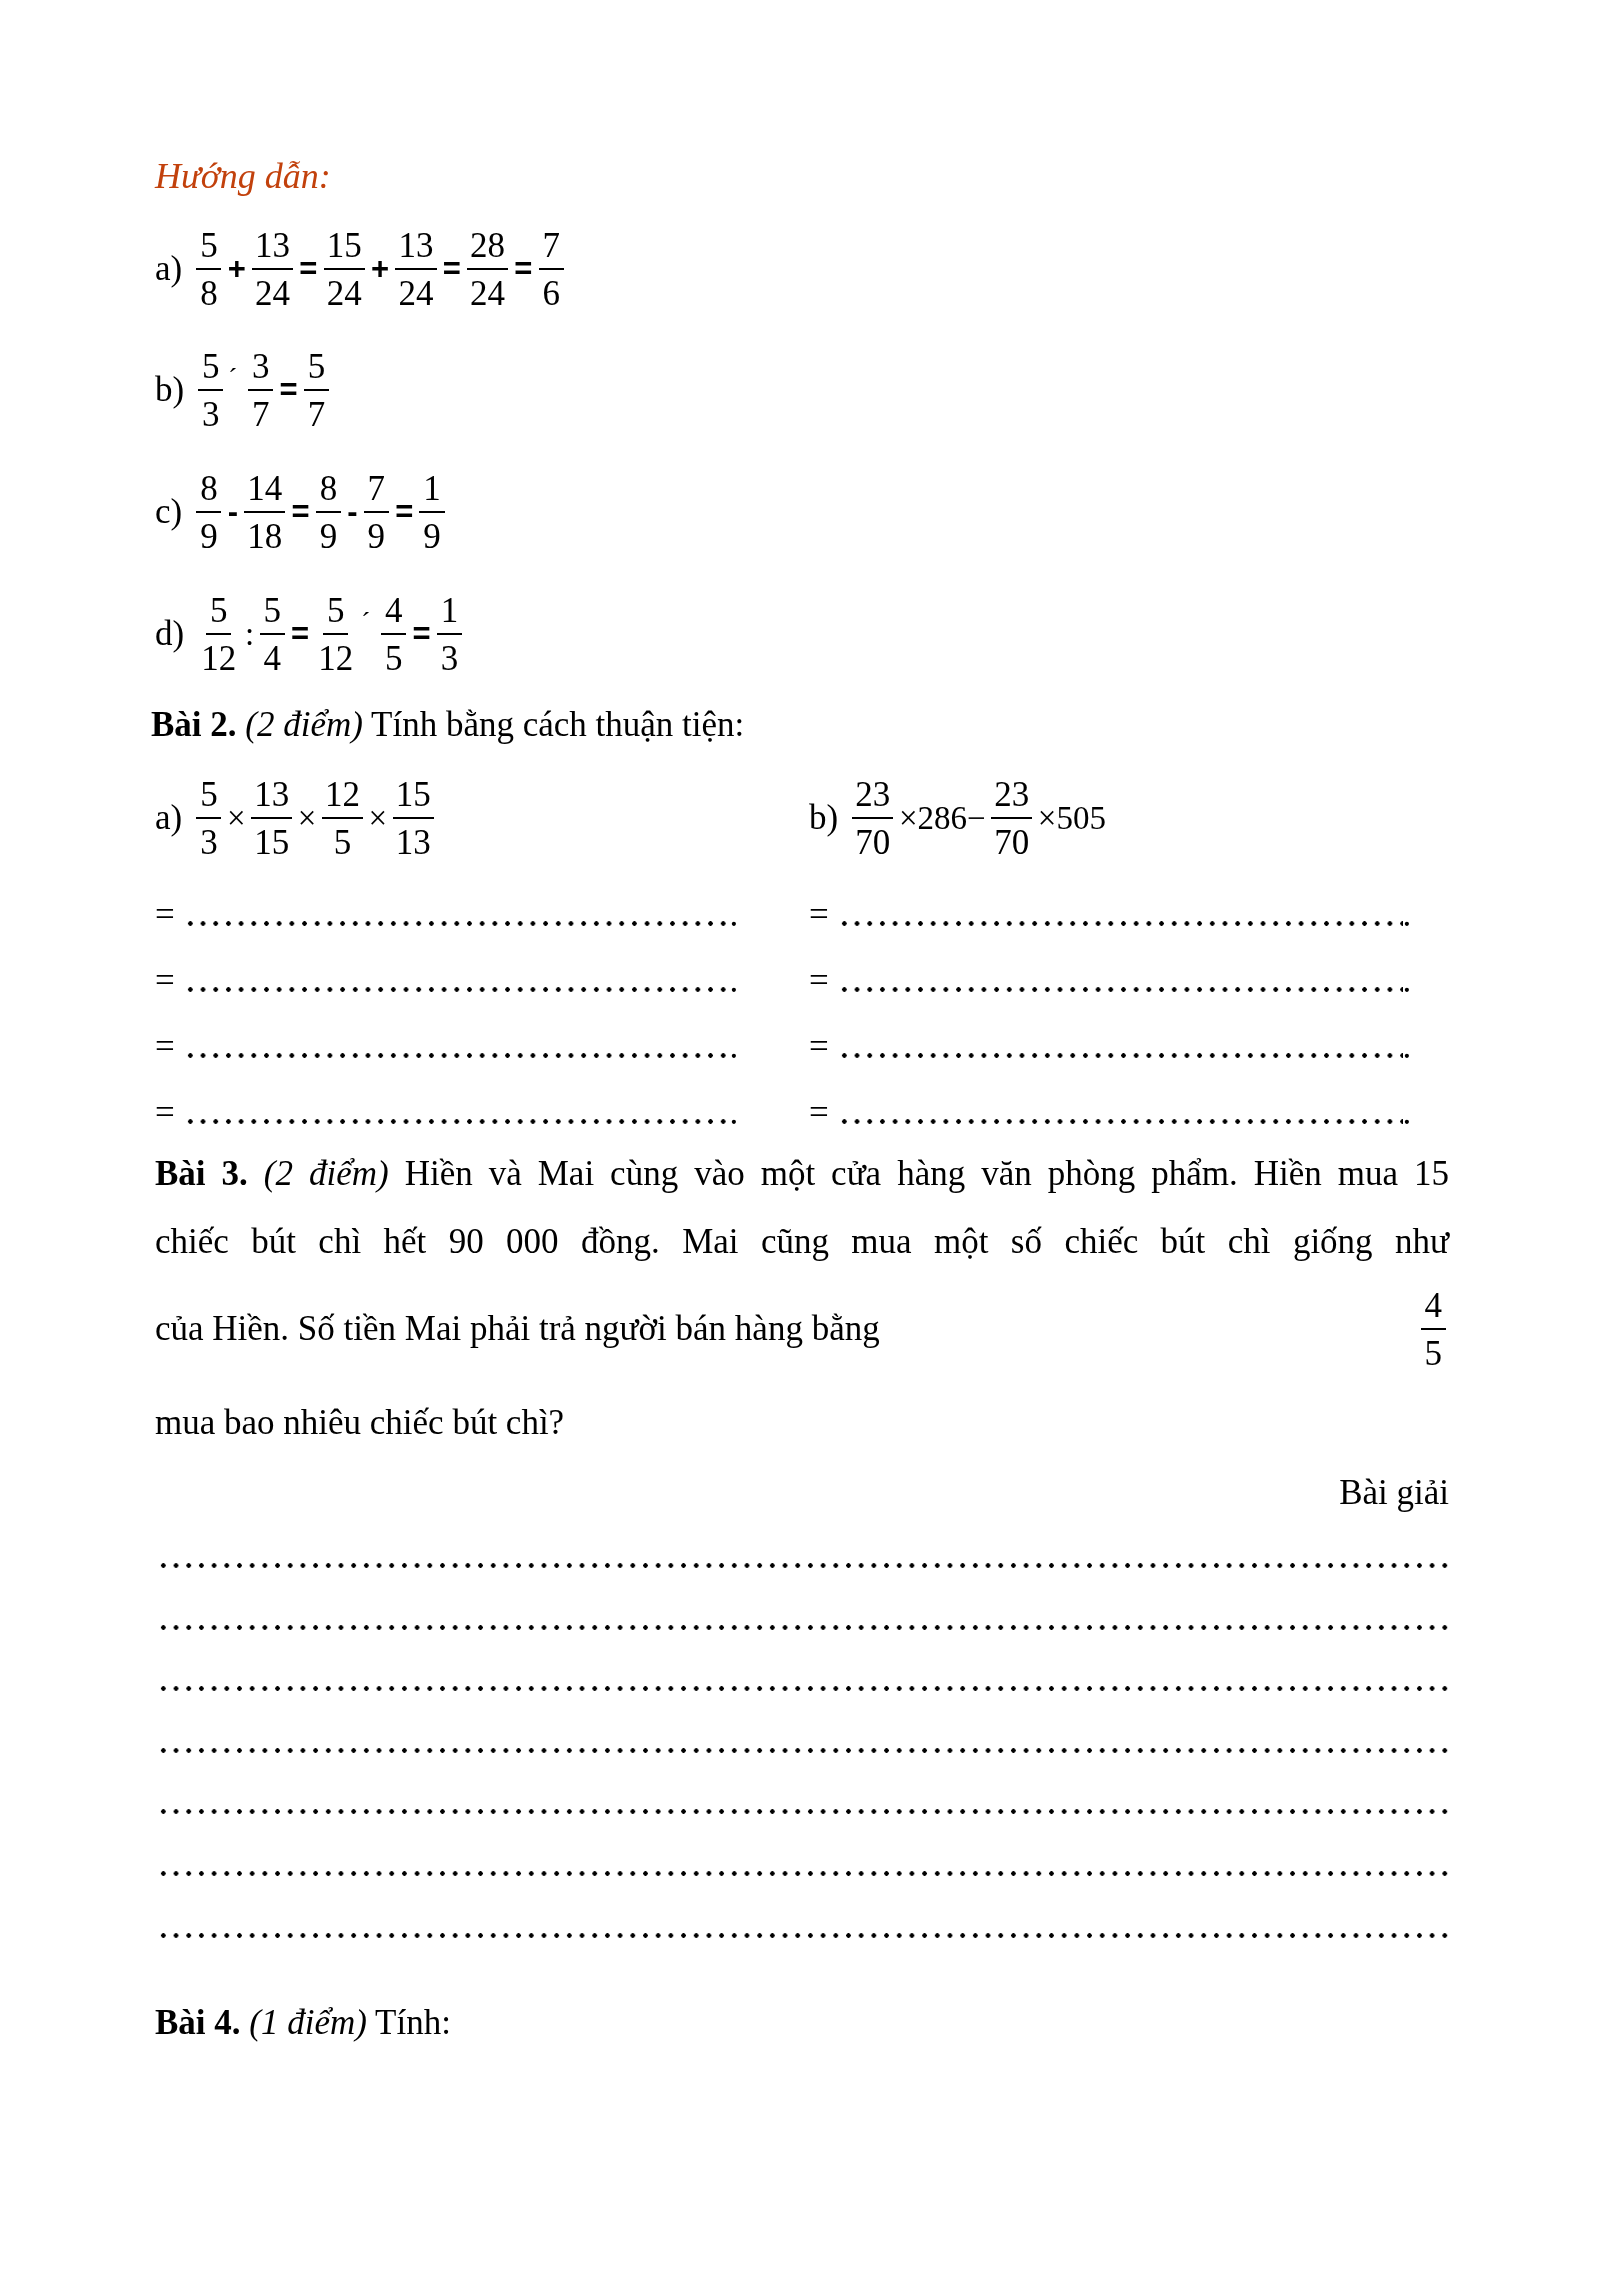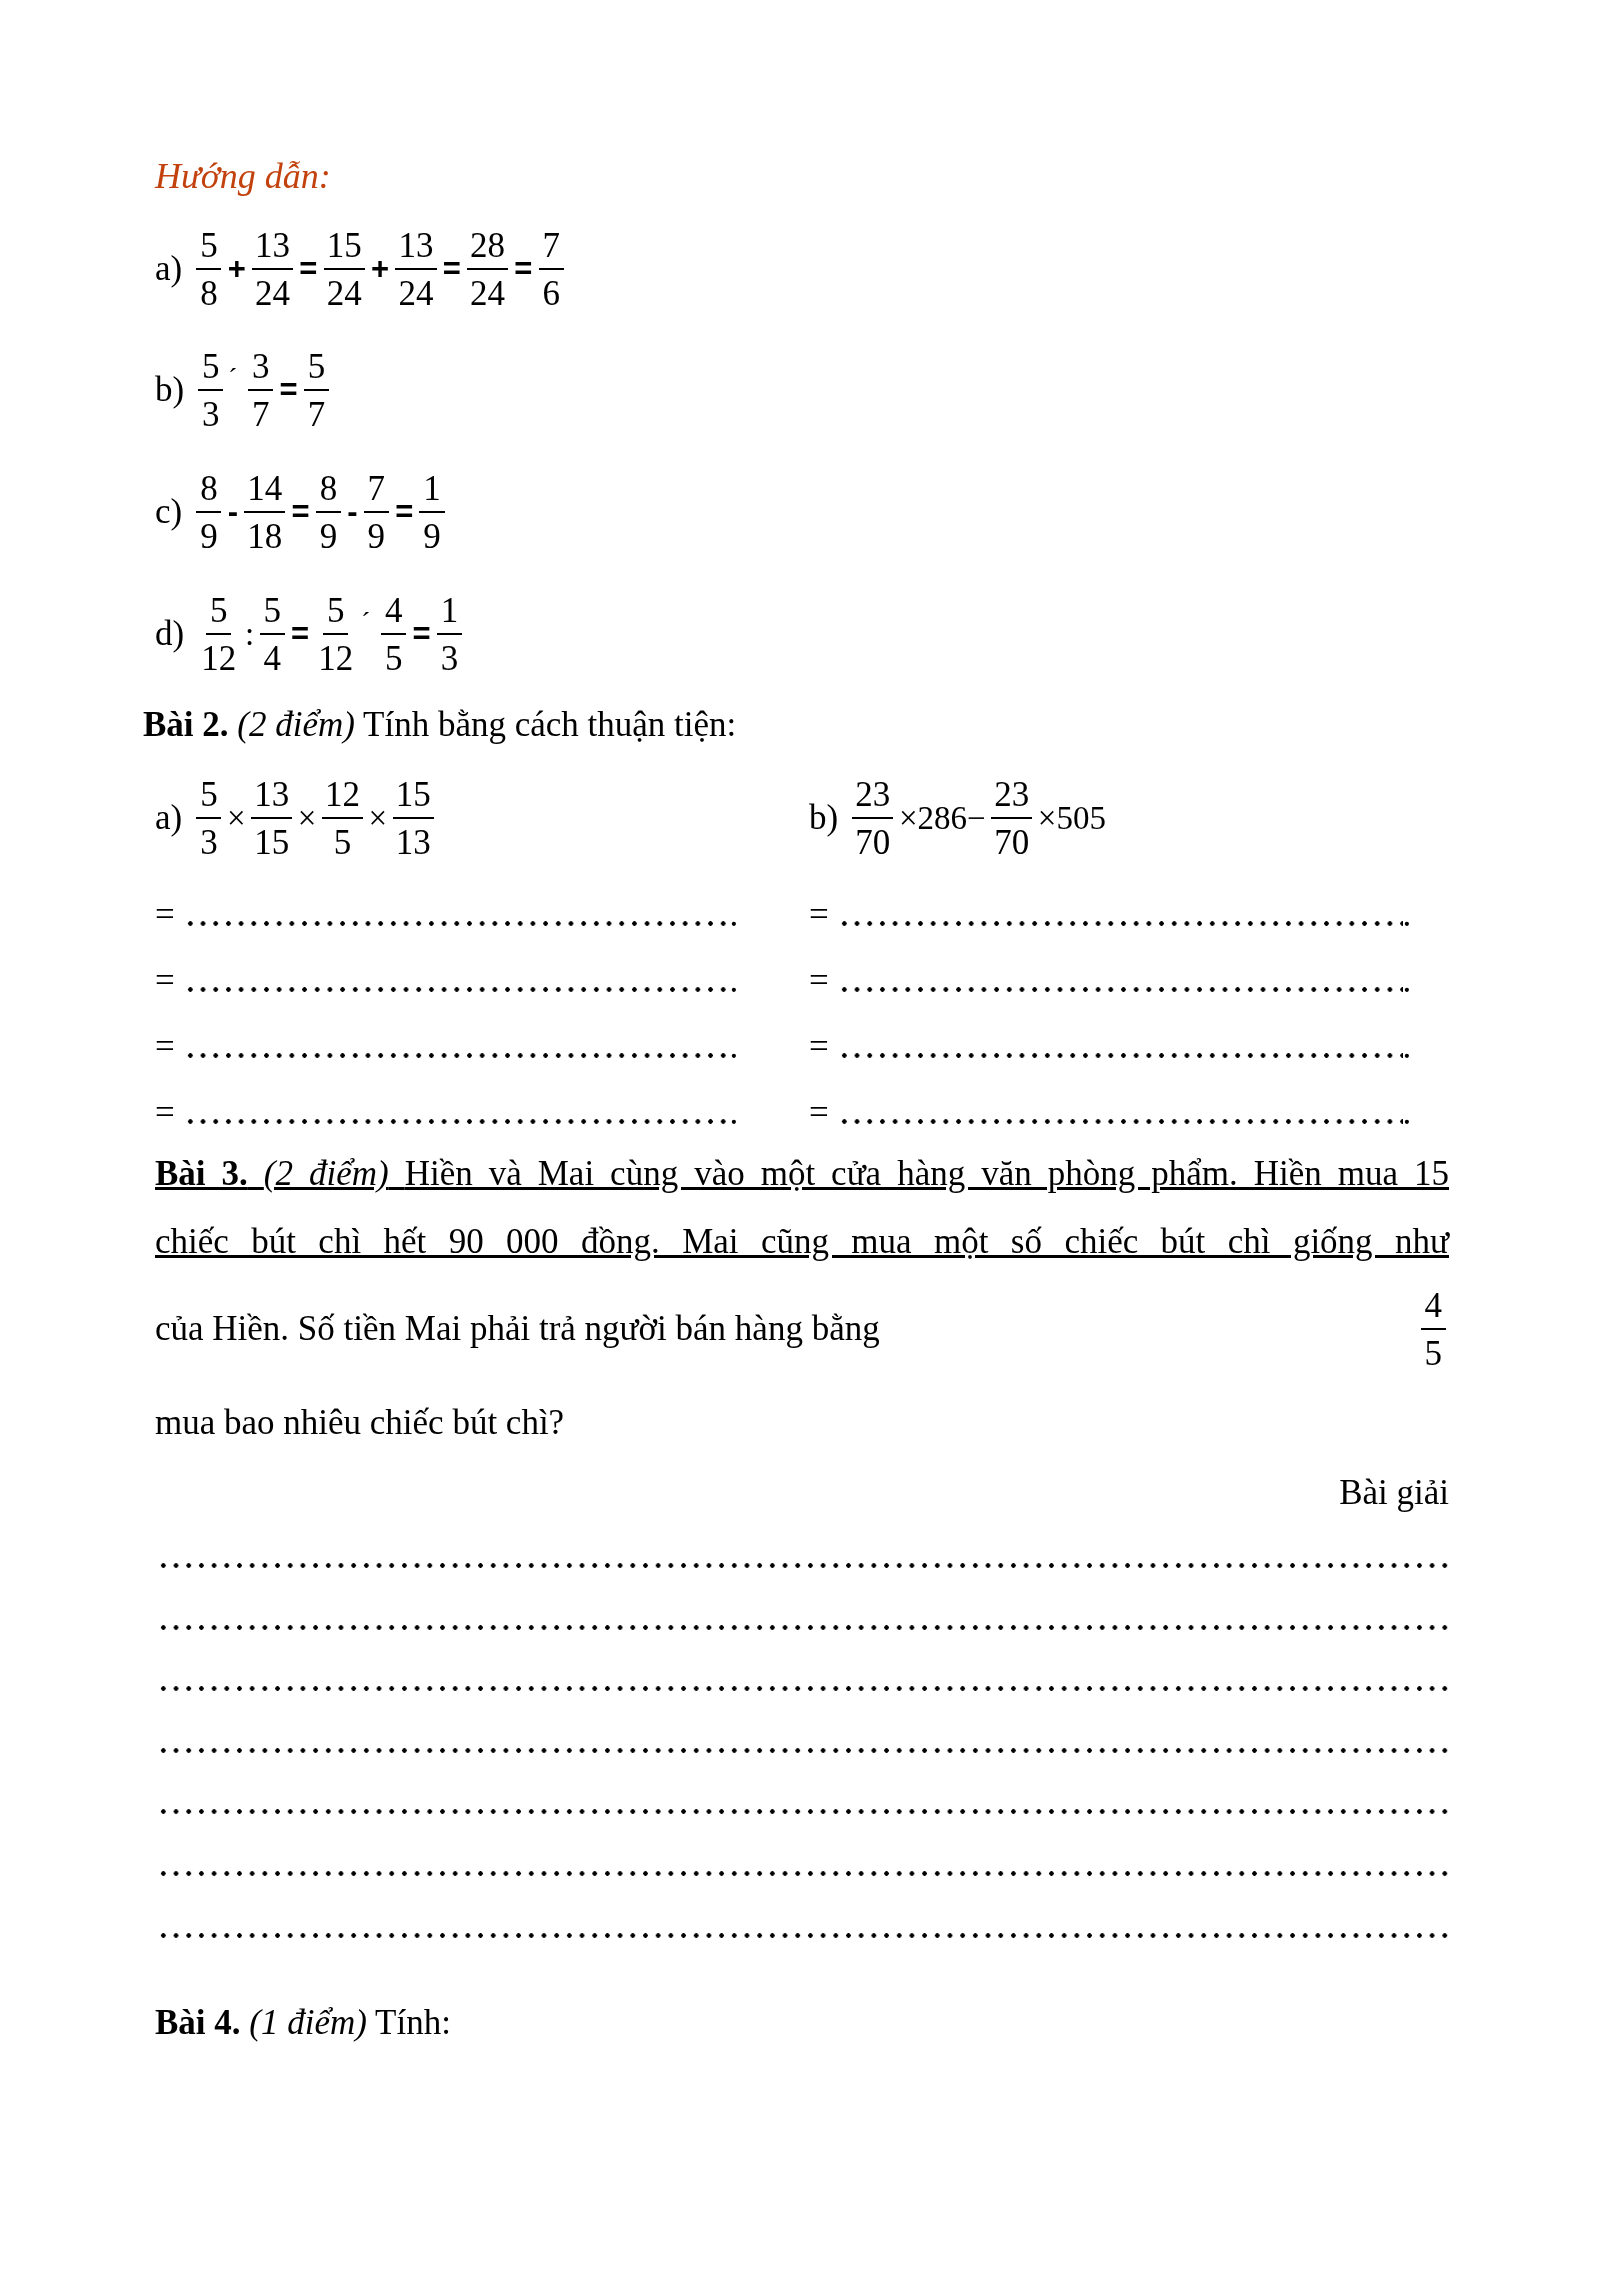--- a/index.html
+++ b/index.html
@@ -20,21 +20,21 @@
   .op-tick { margin: -23.6px 7.9px 0 1.6px; font-size: 27px; align-self: center; }
   .bold { font-weight: bold; }
   .ital { font-style: italic; }
   .dotline { font-size: 35px; letter-spacing: 0; }
   .dots-fill {
     display: inline-block; height: 4.7px;
     background-image: radial-gradient(circle, #000 2px, transparent 2.4px);
     background-size: 12.7px 4.7px; background-repeat: repeat-x;
     vertical-align: baseline;
   }
-  .para { width: 1294px; text-align: justify; text-align-last: justify; text-decoration: underline; }
+  .para { width: 1294px; text-align: justify; text-align-last: justify; }
   .center { text-align: right; }
 </style>
 </head>
 <body>
 
 <div class="abs heading" style="left:155px; top:155px;">Hướng dẫn:</div>
 
 <div class="abs row" style="left:155px; top:228px;">
     <span class="label">a)</span>
     <span class="frac">
@@ -132,21 +132,21 @@
       <span class="num">4</span>
       <span class="den">5</span>
     </span>
     <span class="op">=</span>
     <span class="frac">
       <span class="num">1</span>
       <span class="den">3</span>
     </span>
   </div>
 
-<div class="abs" style="left:143px; top:705px;">
+<div class="abs" style="left:151px; top:705px;">
   <span class="bold">Bài 2.</span>
   <span class="ital">(2 điểm)</span>
   <span>Tính bằng cách thuận tiện:</span>
 </div>
 
 <div class="abs row" style="left:155px; top:777px;">
     <span class="label">a)</span>
     <span class="frac">
       <span class="num">5</span>
       <span class="den">3</span>

